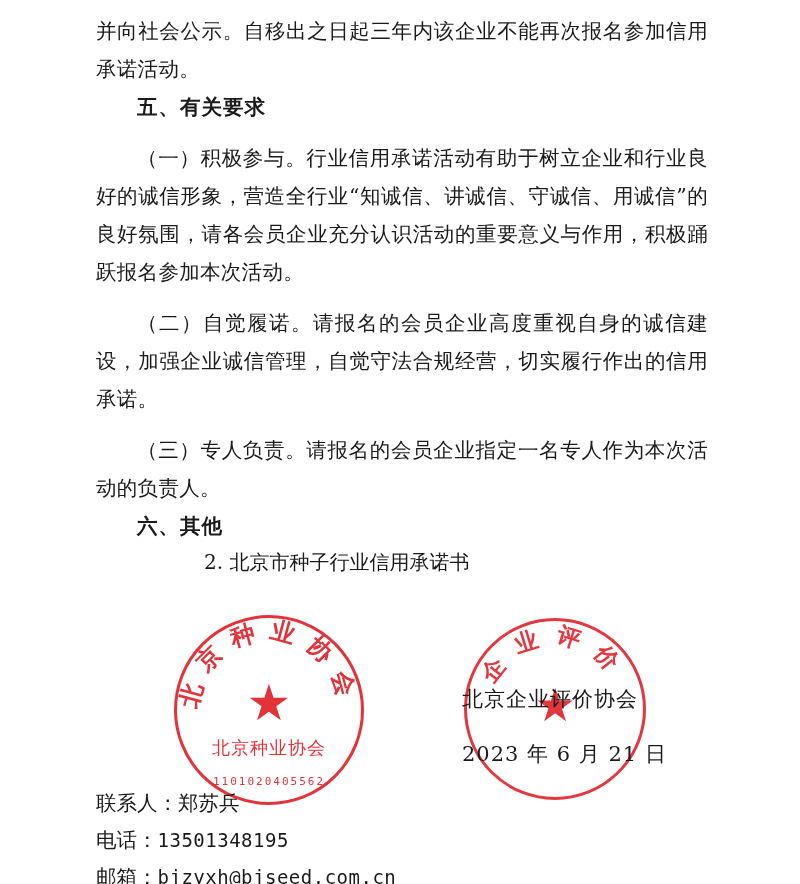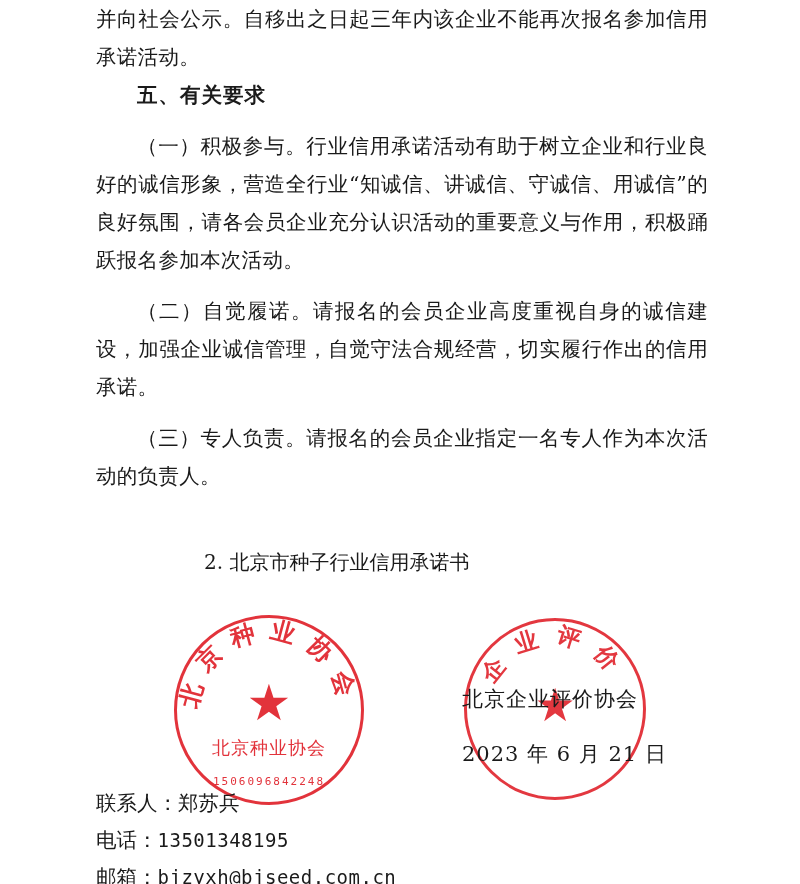--- a/index.html
+++ b/index.html
@@ -18,21 +18,21 @@
   .page {
     position: relative;
     width: 800px;
     height: 884px;
     padding: 0;
     box-sizing: border-box;
   }
   .body-text {
     position: absolute;
     left: 96px;
-    top: 0px;
+    top: 12px;
     width: 612px;
   }
   p {
     margin: 0;
     font-size: 20.5px;
     line-height: 38px;
     text-align: justify;
     text-justify: inter-ideograph;
     letter-spacing: 0.3px;
   }
@@ -155,20 +155,21 @@
 <body>
 
 <div class="page">
 
   <div class="body-text">
     <p class="normal">并向社会公示。自移出之日起三年内该企业不能再次报名参加信用承诺活动。</p>
     <p class="heading">五、有关要求</p>
     <p class="indent">（一）积极参与。行业信用承诺活动有助于树立企业和行业良好的诚信形象，营造全行业“知诚信、讲诚信、守诚信、用诚信”的良好氛围，请各会员企业充分认识活动的重要意义与作用，积极踊跃报名参加本次活动。</p>
     <p class="indent">（二）自觉履诺。请报名的会员企业高度重视自身的诚信建设，加强企业诚信管理，自觉守法合规经营，切实履行作出的信用承诺。</p>
     <p class="indent">（三）专人负责。请报名的会员企业指定一名专人作为本次活动的负责人。</p>
+    <p class="heading">六、其他</p>
   </div>
 
   <div class="attach-block">
     <div class="attach-line2">2. 北京市种子行业信用承诺书</div>
   </div>
 
   <div class="sign-area">
 
     <div class="seal seal1">
       <div class="arc-text">
@@ -176,21 +177,21 @@
           <defs>
             <path id="arc1" d="M 22,95 A 73,73 0 0 1 168,95"></path>
           </defs>
           <text font-size="25" letter-spacing="13">
             <textPath href="#arc1" startOffset="50%" text-anchor="middle">北京种业协会</textPath>
           </text>
         </svg>
       </div>
       <div class="star">★</div>
       <div class="seal-center-label">北京种业协会</div>
-      <div class="seal-code">1506096842248</div>
+      <div class="seal-code">1101020405562</div>
     </div>
 
     <div class="seal seal2">
       <div class="arc-text">
         <svg viewBox="0 0 182 182">
           <defs>
             <path id="arc2" d="M 24,91 A 67,67 0 0 1 158,91"></path>
           </defs>
           <text font-size="24" letter-spacing="16">
             <textPath href="#arc2" startOffset="50%" text-anchor="middle">企业评价</textPath>

